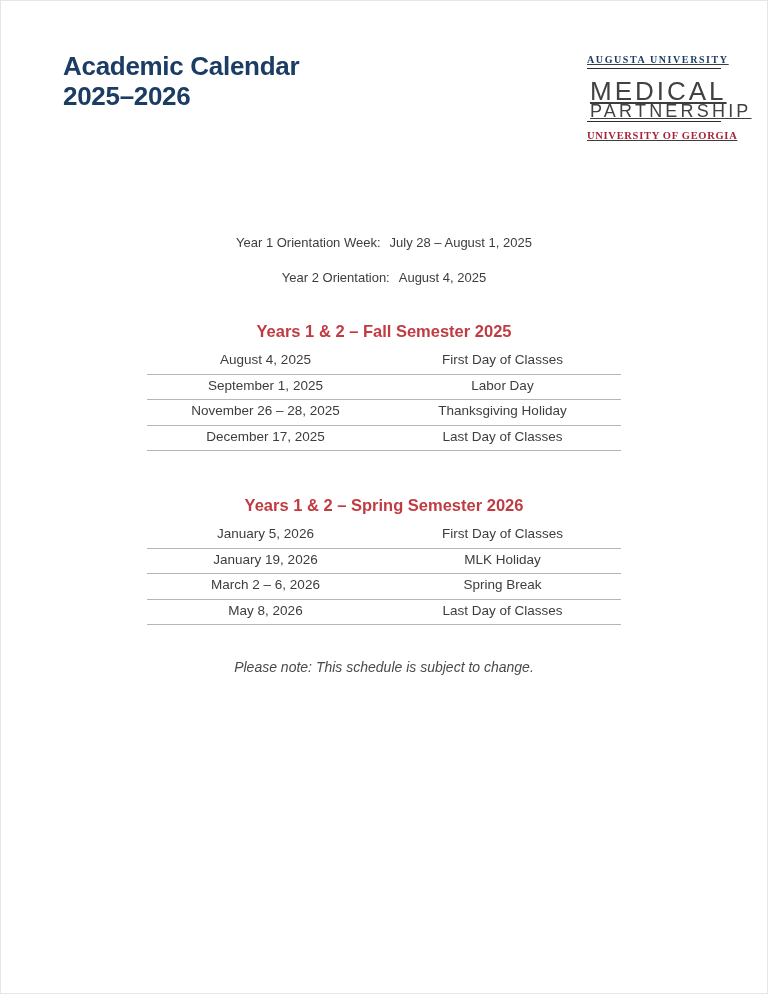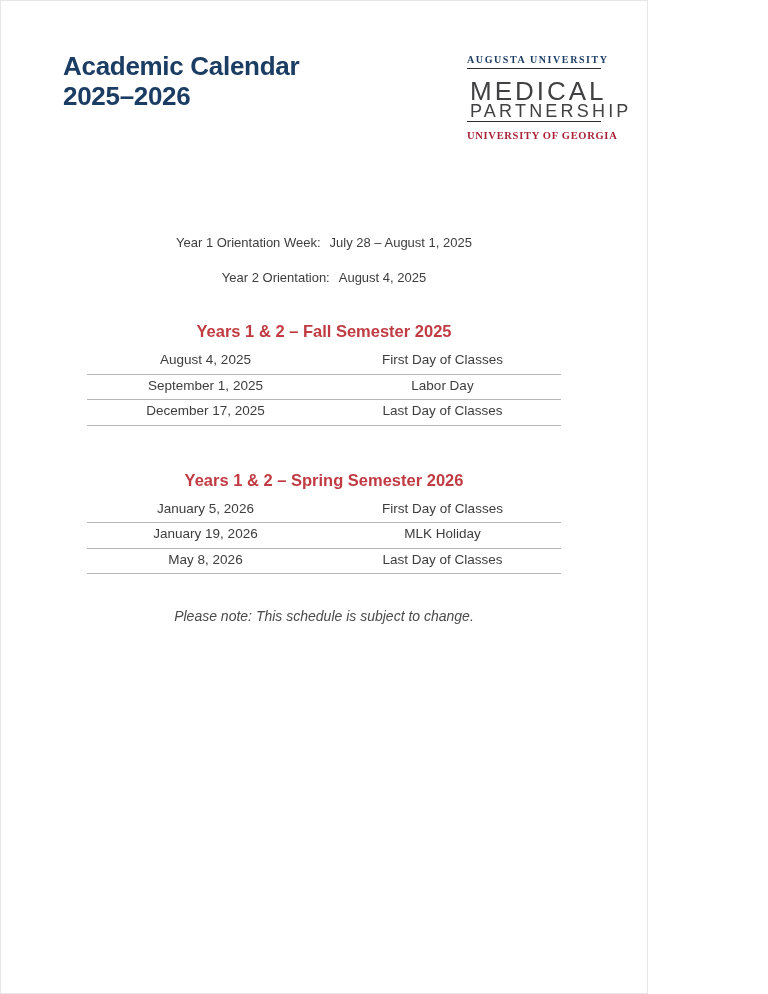--- a/index.html
+++ b/index.html
@@ -13,21 +13,21 @@
   * { margin: 0; padding: 0; box-sizing: border-box; }
   html, body { background: #ffffff; }
   body {
     width: 768px; height: 994px;
     font-family: "Liberation Sans", sans-serif;
     color: var(--text);
     overflow: hidden;
   }
   .page {
     position: relative;
-    width: 648px; height: 994px;
+    width: 768px; height: 994px;
     background: #ffffff;
     border: 1px solid #e6e6e6;
   }
 
   
   .header {
     display: flex;
     justify-content: space-between;
     align-items: flex-start;
     padding: 50px 46px 0 62px;
@@ -39,20 +39,21 @@
     line-height: 30px;
     letter-spacing: -0.3px;
   }
 
   
   .logo {
     width: 134px;
     text-align: right;
     margin-top: 3px;
     user-select: none;
+    text-decoration: underline;
   }
   .logo-augusta {
     font-family: "Liberation Serif", serif;
     font-weight: bold;
     font-size: 10px;
     letter-spacing: 1.6px;
     color: var(--navy);
     white-space: nowrap;
   }
   .logo-rule {
@@ -172,38 +173,46 @@
     <div class="cal-table">
       <div class="cal-row">
         <div class="cal-cell">August 4, 2025</div>
         <div class="cal-cell">First Day of Classes</div>
       </div>
       <div class="cal-row">
         <div class="cal-cell">September 1, 2025</div>
         <div class="cal-cell">Labor Day</div>
       </div>
       <div class="cal-row">
+        <div class="cal-cell">November 26 – 28, 2025</div>
+        <div class="cal-cell">Thanksgiving Holiday</div>
+      </div>
+      <div class="cal-row">
         <div class="cal-cell">December 17, 2025</div>
         <div class="cal-cell">Last Day of Classes</div>
       </div>
     </div>
   </div>
 
   <div class="semester second">
     <div class="semester-heading">Years 1 &amp; 2 – Spring Semester 2026</div>
     <div class="cal-table">
       <div class="cal-row">
         <div class="cal-cell">January 5, 2026</div>
         <div class="cal-cell">First Day of Classes</div>
       </div>
       <div class="cal-row">
         <div class="cal-cell">January 19, 2026</div>
         <div class="cal-cell">MLK Holiday</div>
       </div>
       <div class="cal-row">
+        <div class="cal-cell">March 2 – 6, 2026</div>
+        <div class="cal-cell">Spring Break</div>
+      </div>
+      <div class="cal-row">
         <div class="cal-cell">May 8, 2026</div>
         <div class="cal-cell">Last Day of Classes</div>
       </div>
     </div>
   </div>
 
   <div class="note">Please note: This schedule is subject to change.</div>
 
 </div>
 

